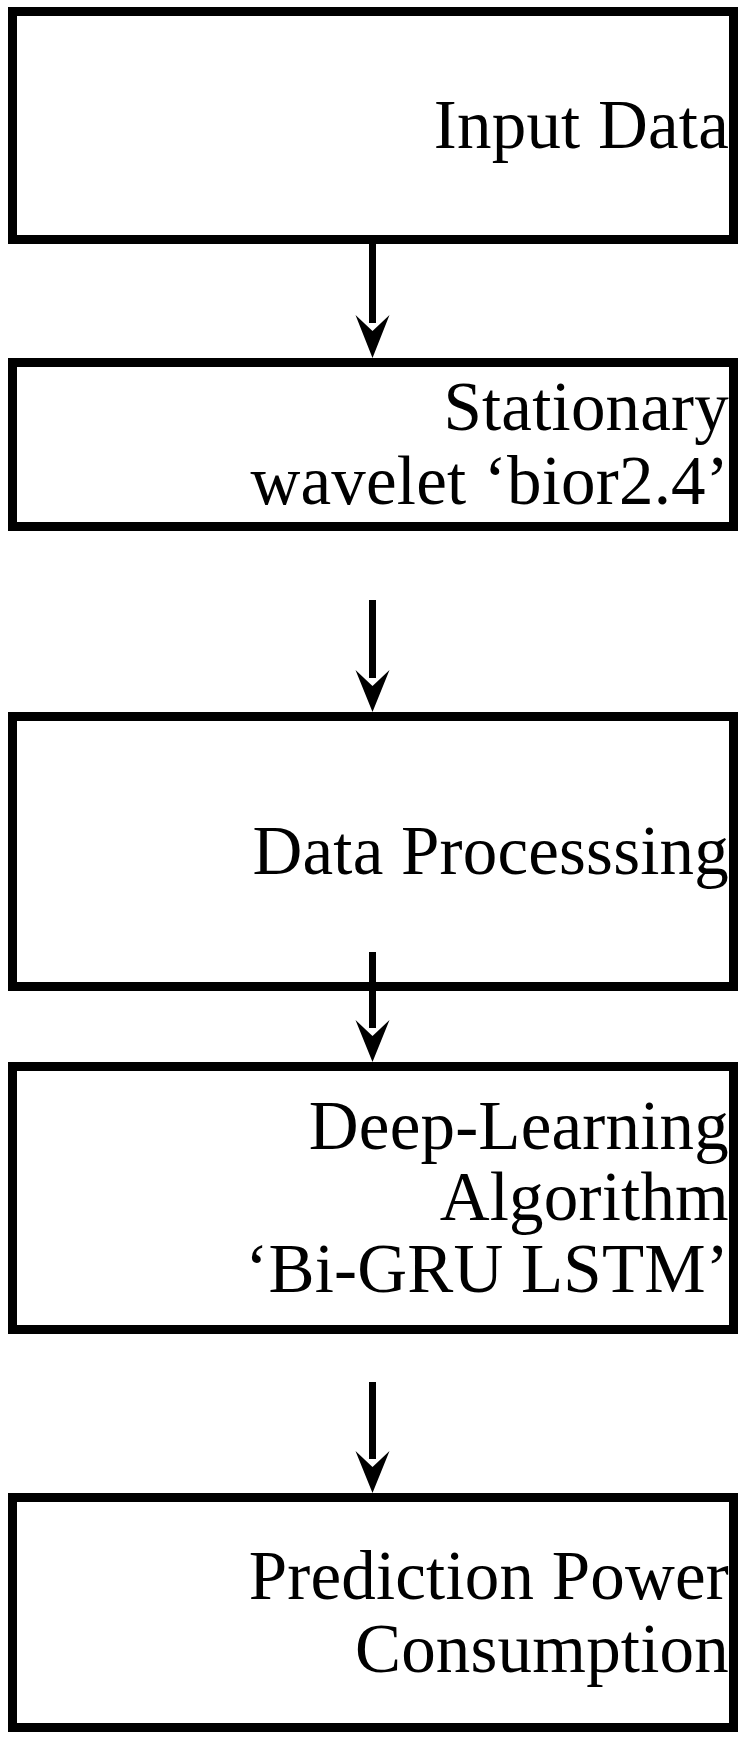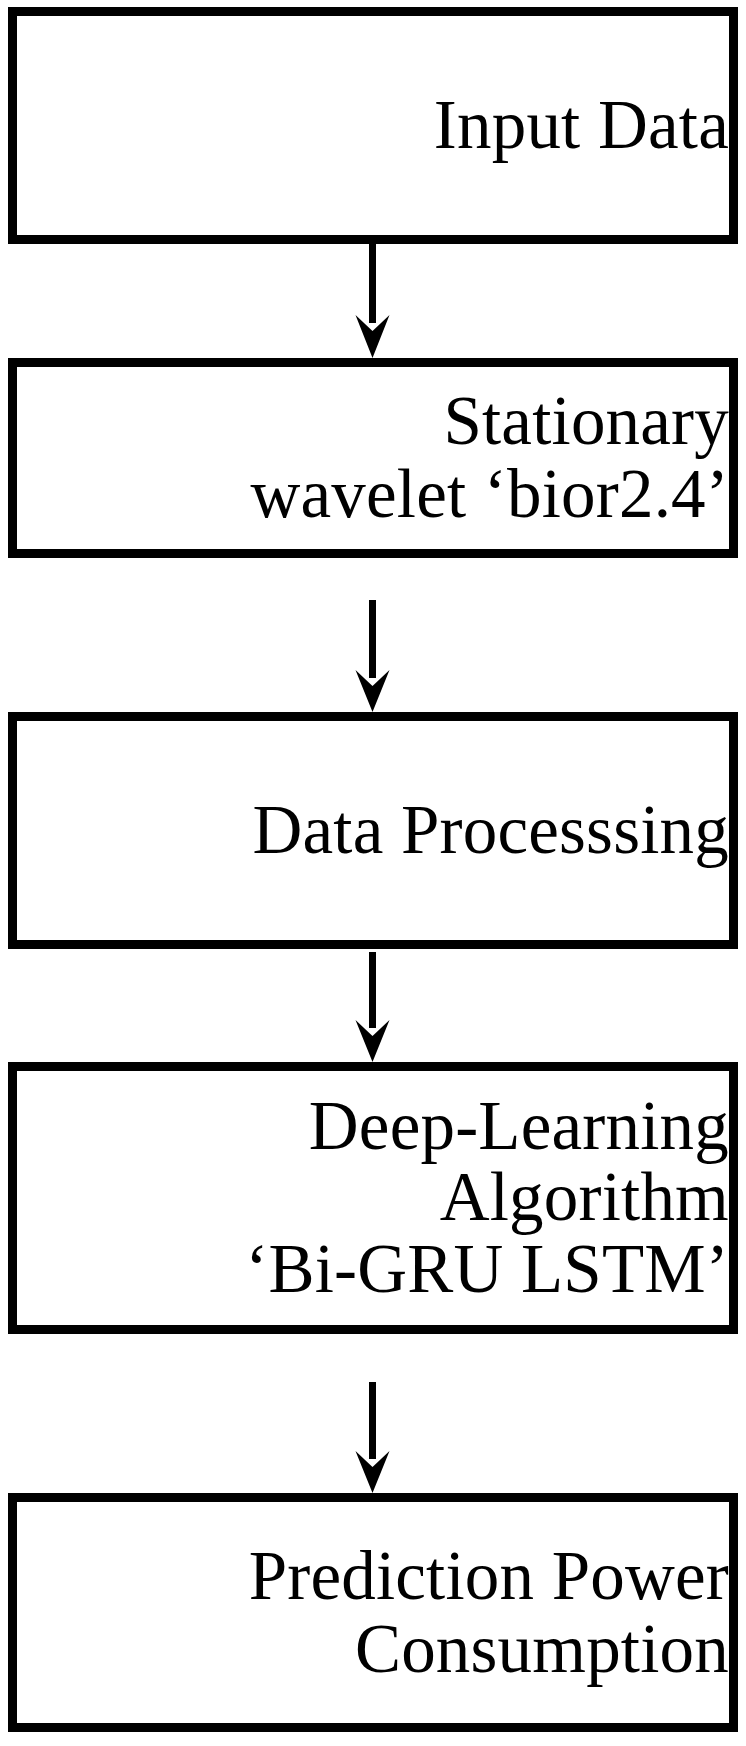--- a/index.html
+++ b/index.html
@@ -35,22 +35,22 @@
     display: block;
     width: 100%;
     font-size: 69px;
     line-height: 1.06;
     letter-spacing: 0.2px;
     white-space: pre-line;
     color: #000000;
   }
   
   #node-1 { top: 7px;    height: 237px; }
-  #node-2 { top: 358px;  height: 200px; }
-  #node-3 { top: 712px;  height: 237px; }
+  #node-2 { top: 358px;  height: 173px; }
+  #node-3 { top: 712px;  height: 279px; }
   #node-4 { top: 1062px; height: 272px; }
   #node-5 { top: 1493px; height: 239px; }
 
   #node-4 .node-label { line-height: 1.03; }
   #node-5 .node-label { line-height: 1.05; }
 
   .connector {
     position: absolute;
     left: 0;
     width: 746px;

